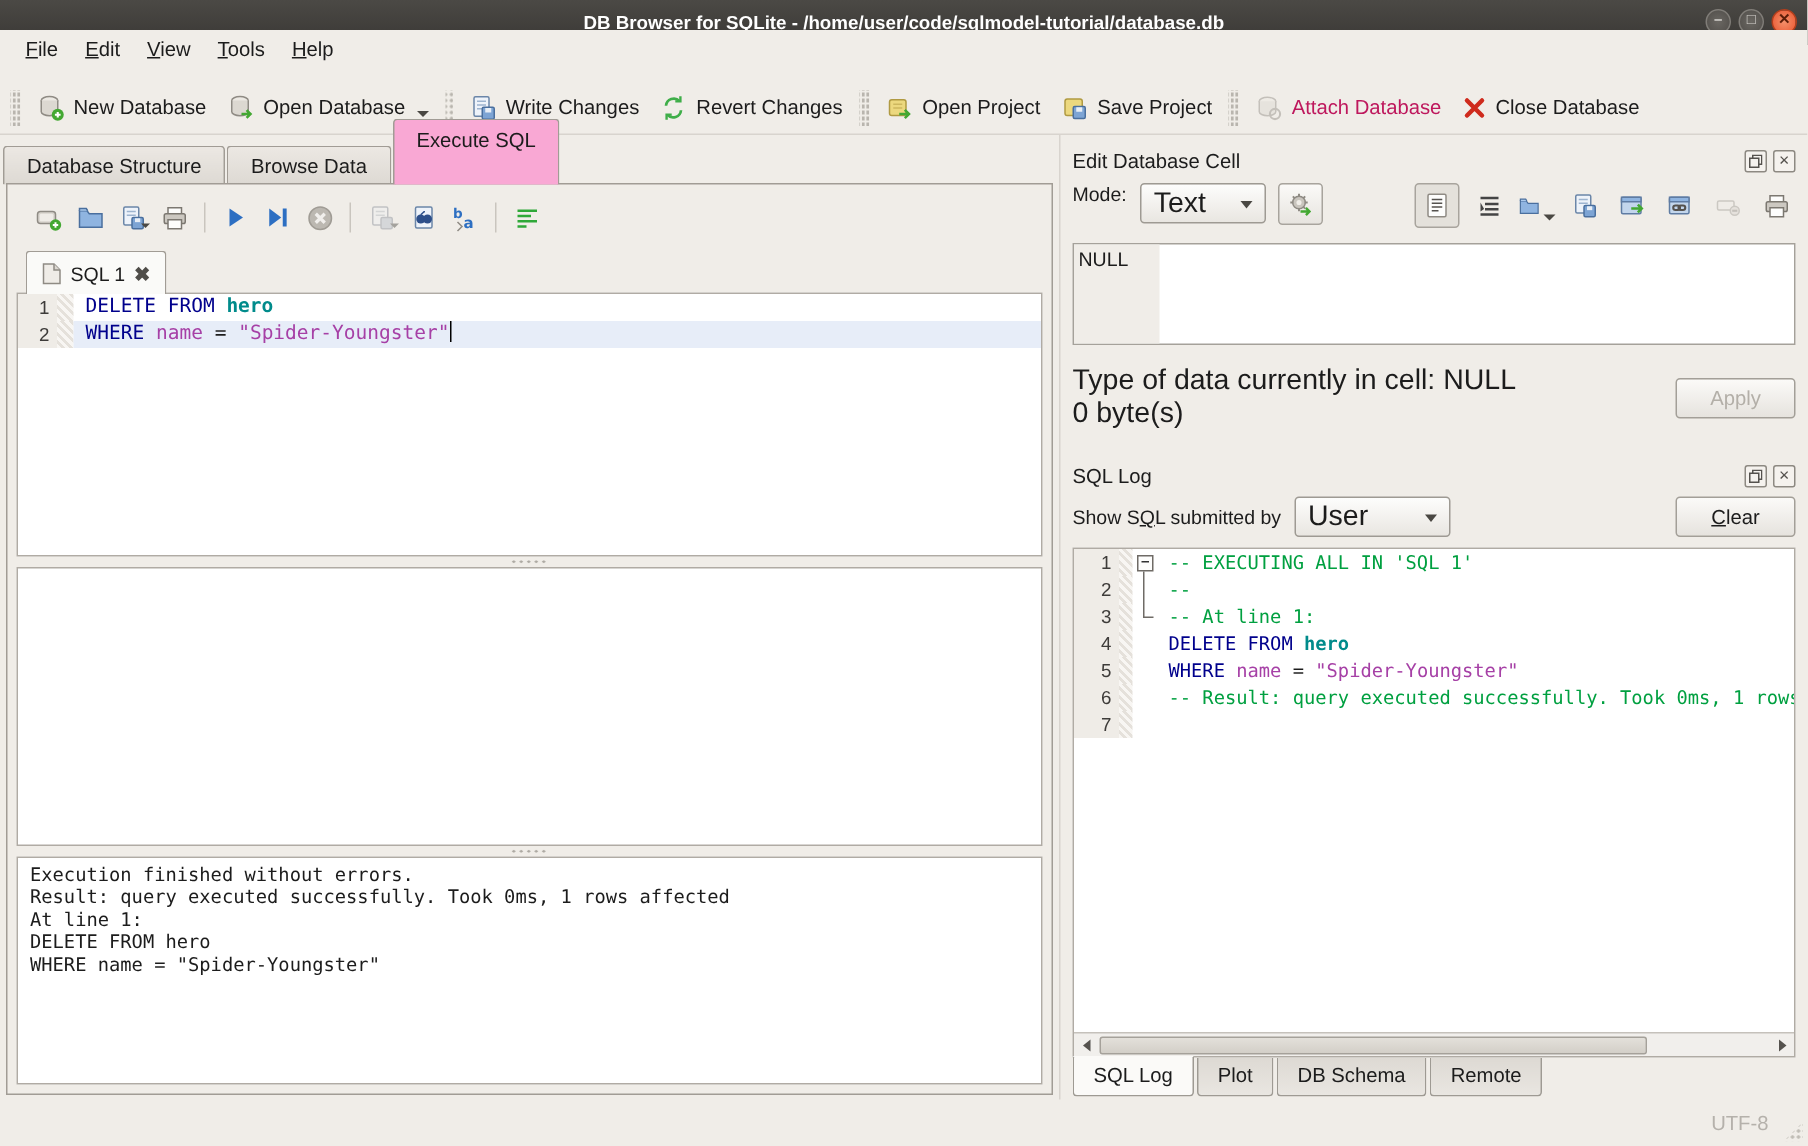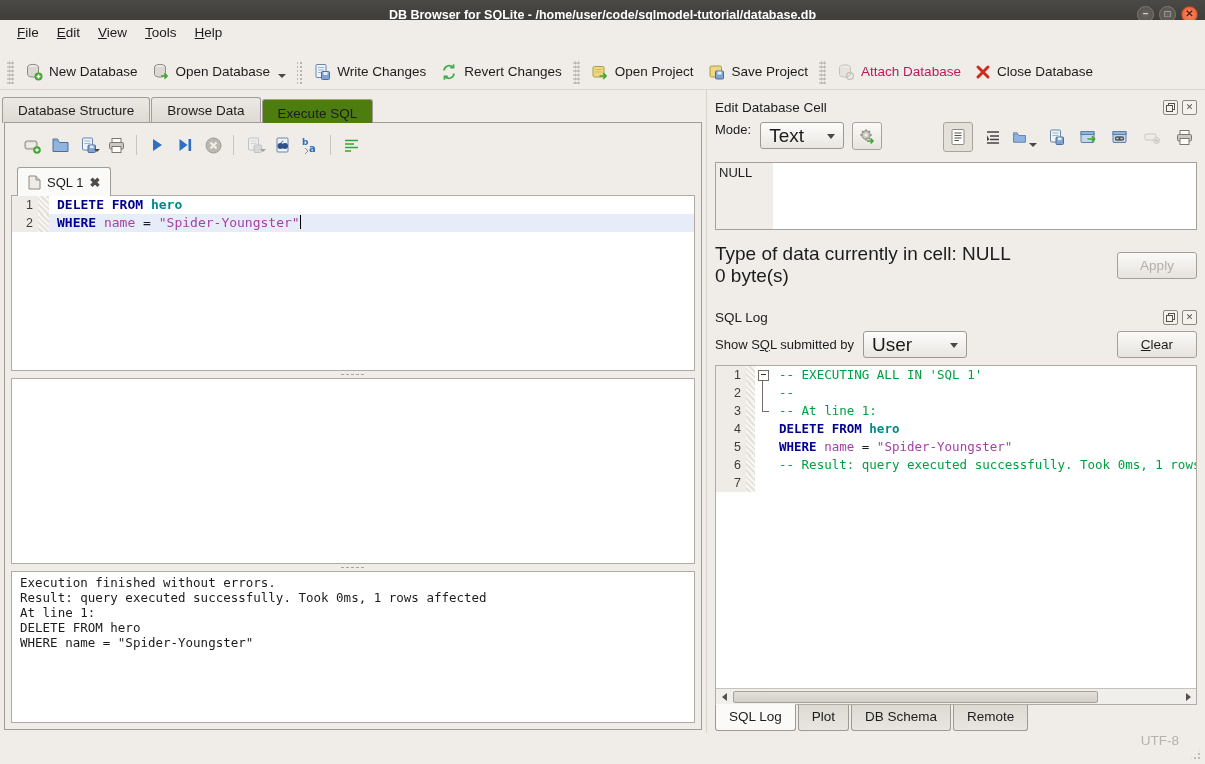--- a/index.html
+++ b/index.html
@@ -21,21 +21,21 @@
   .tbtn.disabled svg{opacity:.45}
   .caret{width:0;height:0;border-left:4px solid transparent;border-right:4px solid transparent;border-top:4px solid #4a4843;margin-left:2px;align-self:flex-end;margin-bottom:3px}
   .grip{width:7px;height:24px;margin:0 4px;background-image:radial-gradient(#b9b5ae 1px,transparent 1.2px);background-size:3px 4px;background-position:1px 1px}
   .vsep{width:5px;height:24px;margin:0 4px;background-image:radial-gradient(#b9b5ae 1px,transparent 1.2px);background-size:4px 4px;background-position:2px 1px}
   
   .left-pane{position:absolute;top:90px;left:0;width:706px;bottom:31px;display:flex;flex-direction:column}
   .right-dock{position:absolute;top:90px;left:706px;right:0;bottom:31px;display:flex;flex-direction:column;padding:3px 8px 0 8px;border-left:1px solid #d8d4ce}
   
   .maintabs{display:flex;align-items:flex-end;padding:6px 0 0 2px;height:33px}
   .maintab{padding:5px 15px 5px 15px;font-size:13.5px;background:linear-gradient(#ece8e3,#ddd9d3);border:1px solid #a19c95;border-bottom:none;border-radius:3px 3px 0 0;margin-right:1px;height:26px}
-  .maintab.active{background:#4d7c0f;height:24px;position:relative;z-index:3;padding-top:6px}
+  .maintab.active{background:#f9a8d4;height:44px;position:relative;z-index:3;padding-top:6px}
   .tabpage{flex:1;border:1px solid #a19c95;margin:-1px 4px 3px 4px;display:flex;flex-direction:column;padding:5px 6px 6px 6px;background:#f0ede8;position:relative;z-index:1}
   
   .edtoolbar{display:flex;align-items:center;height:34px;padding-left:8px;gap:2px}
   .ibtn{width:26px;height:26px;display:flex;align-items:center;justify-content:center;position:relative}
   .ibtn .caret{position:absolute;right:1px;bottom:3px;border-left-width:3px;border-right-width:3px;border-top-width:3px}
   .isep{width:1px;height:20px;background:#c9c5be;margin:0 5px}
   .dim{opacity:.45}
   
   .subtabs{display:flex;align-items:flex-end;margin-top:4px;height:29px}
   .subtab{display:flex;align-items:center;gap:6px;padding:5px 10px;border:1px solid #a19c95;border-bottom:none;border-radius:3px 3px 0 0;background:#fafaf8;margin-left:6px;position:relative;z-index:2;height:29px;margin-bottom:-1px}
@@ -51,21 +51,21 @@
   .ln{flex:0 0 26px;text-align:right;padding-right:5px;background:#efece7;color:#3e3c3a;font-size:12.5px;font-family:"Liberation Sans",sans-serif}
   .hatch{flex:0 0 11px;background:repeating-linear-gradient(45deg,#f8f6f3 0 2px,#e5e1db 2px 4px)}
   .fold{flex:0 0 16px;position:relative}
   .f-start{background:linear-gradient(to bottom,transparent 14px,transparent 14px),linear-gradient(#6f6b66,#6f6b66) no-repeat 7px 14px/1px 100%}
   .f-start::before{content:"";position:absolute;left:3px;top:4px;width:9px;height:9px;border:1px solid #6f6b66;background:#fdfdfc}
   .f-start::after{content:"";position:absolute;left:6px;top:8px;width:5px;height:1px;background:#333}
   .f-mid{background:linear-gradient(#6f6b66,#6f6b66) no-repeat 7px 0/1px 100%}
   .f-end{background:linear-gradient(#6f6b66,#6f6b66) no-repeat 7px 0/1px 10px,linear-gradient(#6f6b66,#6f6b66) no-repeat 7px 9px/7px 1px}
   .code{flex:1;padding-left:8px;overflow:hidden}
   .cl.active .code{background:var(--active-line)}
-  .tk-kw{color:var(--kw);font-weight:bold}
+  .tk-kw{color:var(--kw);font-weight:normal}
   .tk-tbl{color:var(--tbl);font-weight:bold}
   .tk-id{color:var(--ident)}
   .tk-str{color:var(--str)}
   .tk-cm{color:var(--cm)}
   .tk-pl{color:#1c1c1c}
   .cursor{display:inline-block;width:1px;height:14px;background:#000;vertical-align:-2px}
   
   .dockhead{display:flex;align-items:flex-end;height:22px}
   .docktitle{font-size:13.5px}
   .dockbtns{margin-left:auto;display:flex;gap:4px}
@@ -98,21 +98,21 @@
   .sarrow.left::after{border-right:5px solid #55524e}
   .sarrow.right::after{border-left:5px solid #55524e}
   .sthumb{height:12px;width:76%;background:linear-gradient(#e3e0da,#d3cfc8);border:1px solid #a5a19a;border-radius:2px;margin-left:1px}
   .strough{flex:1}
   .sarrow.right{margin-left:auto}
   
   .docktabs{display:flex;align-items:flex-start;height:28px;margin-top:0}
   .docktab{padding:4px 13px;border:1px solid #9e9a93;border-top:none;background:linear-gradient(#ddd9d3,#e9e6e1);border-radius:0 0 3px 3px;margin-right:2px;font-size:13.5px;height:26px}
   .docktab.active{background:#fbfaf8;height:27px;position:relative;z-index:2;margin-top:-1px;border-top:1px solid #fbfaf8}
   
-  .statusbar{position:absolute;left:0;right:0;bottom:0;height:31px;display:flex;justify-content:flex-end;padding-right:26px;color:#b5b1ab;font-size:13.5px}
+  .statusbar{position:absolute;left:0;right:0;bottom:0;height:31px;display:flex;align-items:center;justify-content:flex-end;padding-right:26px;color:#b5b1ab;font-size:13.5px}
   .sizegrip{position:absolute;right:3px;bottom:3px;width:13px;height:13px;background-image:radial-gradient(#c0bcb5 1px,transparent 1.2px);background-size:4px 4px;clip-path:polygon(100% 0,100% 100%,0 100%)}
   svg{display:block}
 </style>
 </head>
 <body>
 
 <div class="titlebar">
   <span>DB Browser for SQLite - /home/user/code/sqlmodel-tutorial/database.db</span>
   <div class="winbtns">
     <div class="winbtn">–</div>

